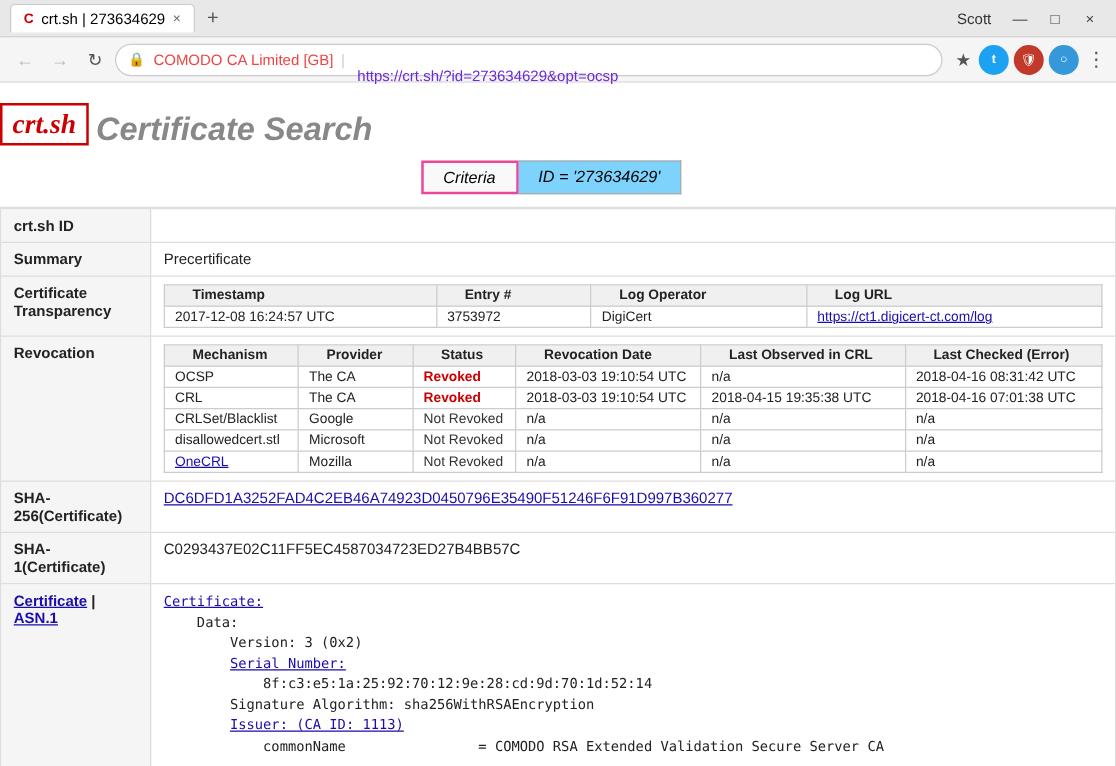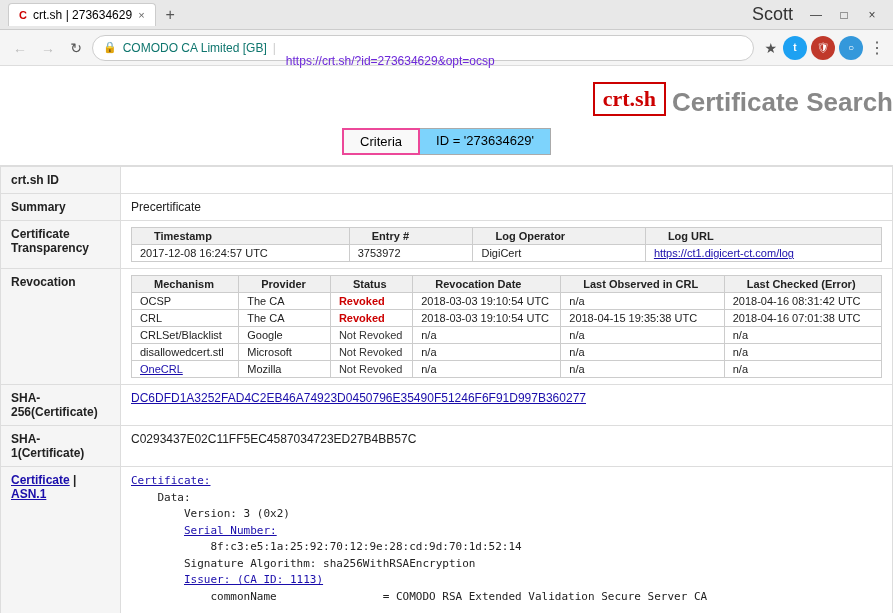--- a/index.html
+++ b/index.html
@@ -35,21 +35,21 @@
       border: none;
       width: 26px;
       height: 20px;
       cursor: pointer;
       font-size: 12px;
       display: flex;
       align-items: center;
       justify-content: center;
       color: #444;
     }
-    .user-name { font-size: 18px; color: #333; margin-right: 8px; }
+    .user-name { font-size: 12px; color: #333; margin-right: 8px; }
 
     
     .address-bar {
       background: #f5f5f5;
       height: 36px;
       display: flex;
       align-items: center;
       padding: 0 8px;
       gap: 4px;
       border-bottom: 1px solid #ddd;
@@ -74,44 +74,45 @@
       background: #fff;
       border: 1px solid #ccc;
       border-radius: 13px;
       display: flex;
       align-items: center;
       padding: 0 10px;
       font-size: 12px;
       gap: 6px;
     }
     .lock-icon { color: #2a7c2a; font-size: 11px; }
-    .address-site { color: #0f766e; }
+    .address-site { color: #ef4444; }
     .address-url { color: #6d28d9; margin-left: 4px; margin-top: 27px; }
     .address-right { display: flex; align-items: center; gap: 6px; margin-left: 6px; }
     .star-icon { color: #555; font-size: 14px; cursor: pointer; }
     .toolbar-icons { display: flex; gap: 4px; align-items: center; }
     .toolbar-icon { width: 24px; height: 24px; border-radius: 50%; display: flex; align-items: center; justify-content: center; cursor: pointer; font-size: 13px; }
     .twitter-icon { background: #1da1f2; color: #fff; font-size: 10px; font-weight: bold; }
     .shield-icon { background: #c0392b; color: #fff; font-size: 10px; }
     .circle-icon { background: #3498db; color: #fff; font-size: 10px; }
     .menu-icon { color: #555; font-size: 16px; cursor: pointer; }
 
     
     .page {
       background: #fff;
       height: calc(613px - 66px);
       overflow-y: auto;
       overflow-x: hidden;
     }
 
     
     .site-header {
-      text-align: right;
-      padding: 16px 0 10px 0;
+      text-align: left;
+      padding: 16px 11px 10px 0;
       border-bottom: 1px solid #ddd;
+      font-style: italic;
     }
     .site-logo {
       display: inline-block;
       border: 2px solid #cc0000;
       color: #cc0000;
       font-size: 22px;
       font-weight: bold;
       padding: 2px 8px;
       margin-right: 6px;
       font-family: Georgia, serif;

